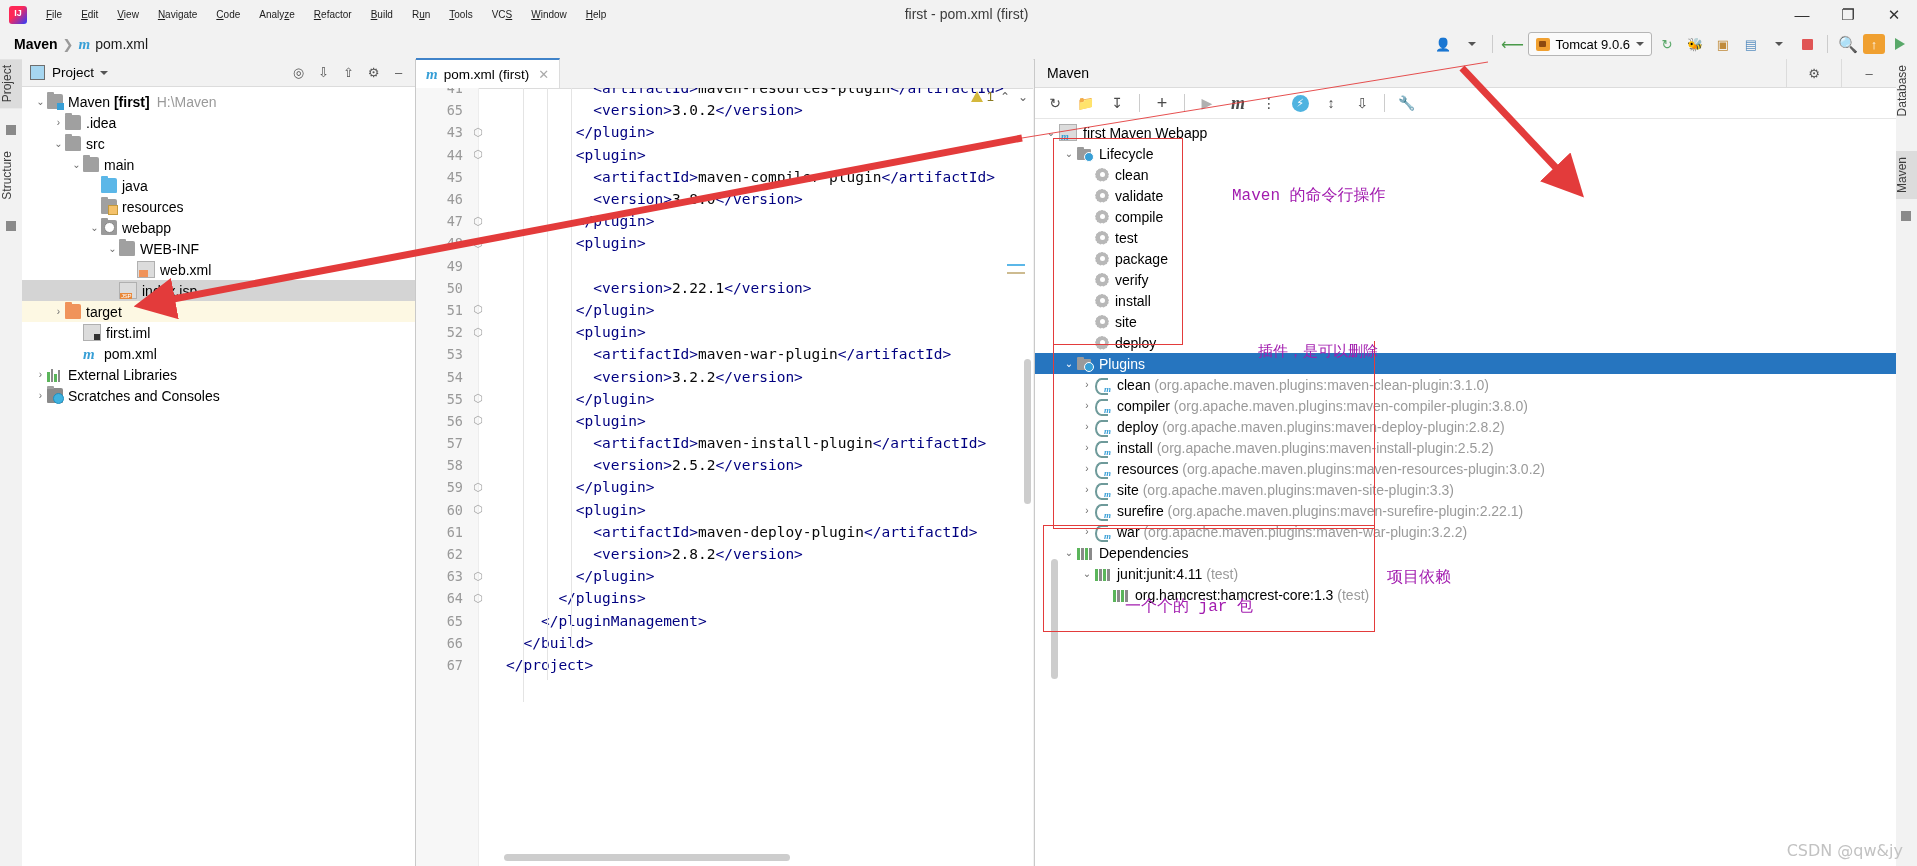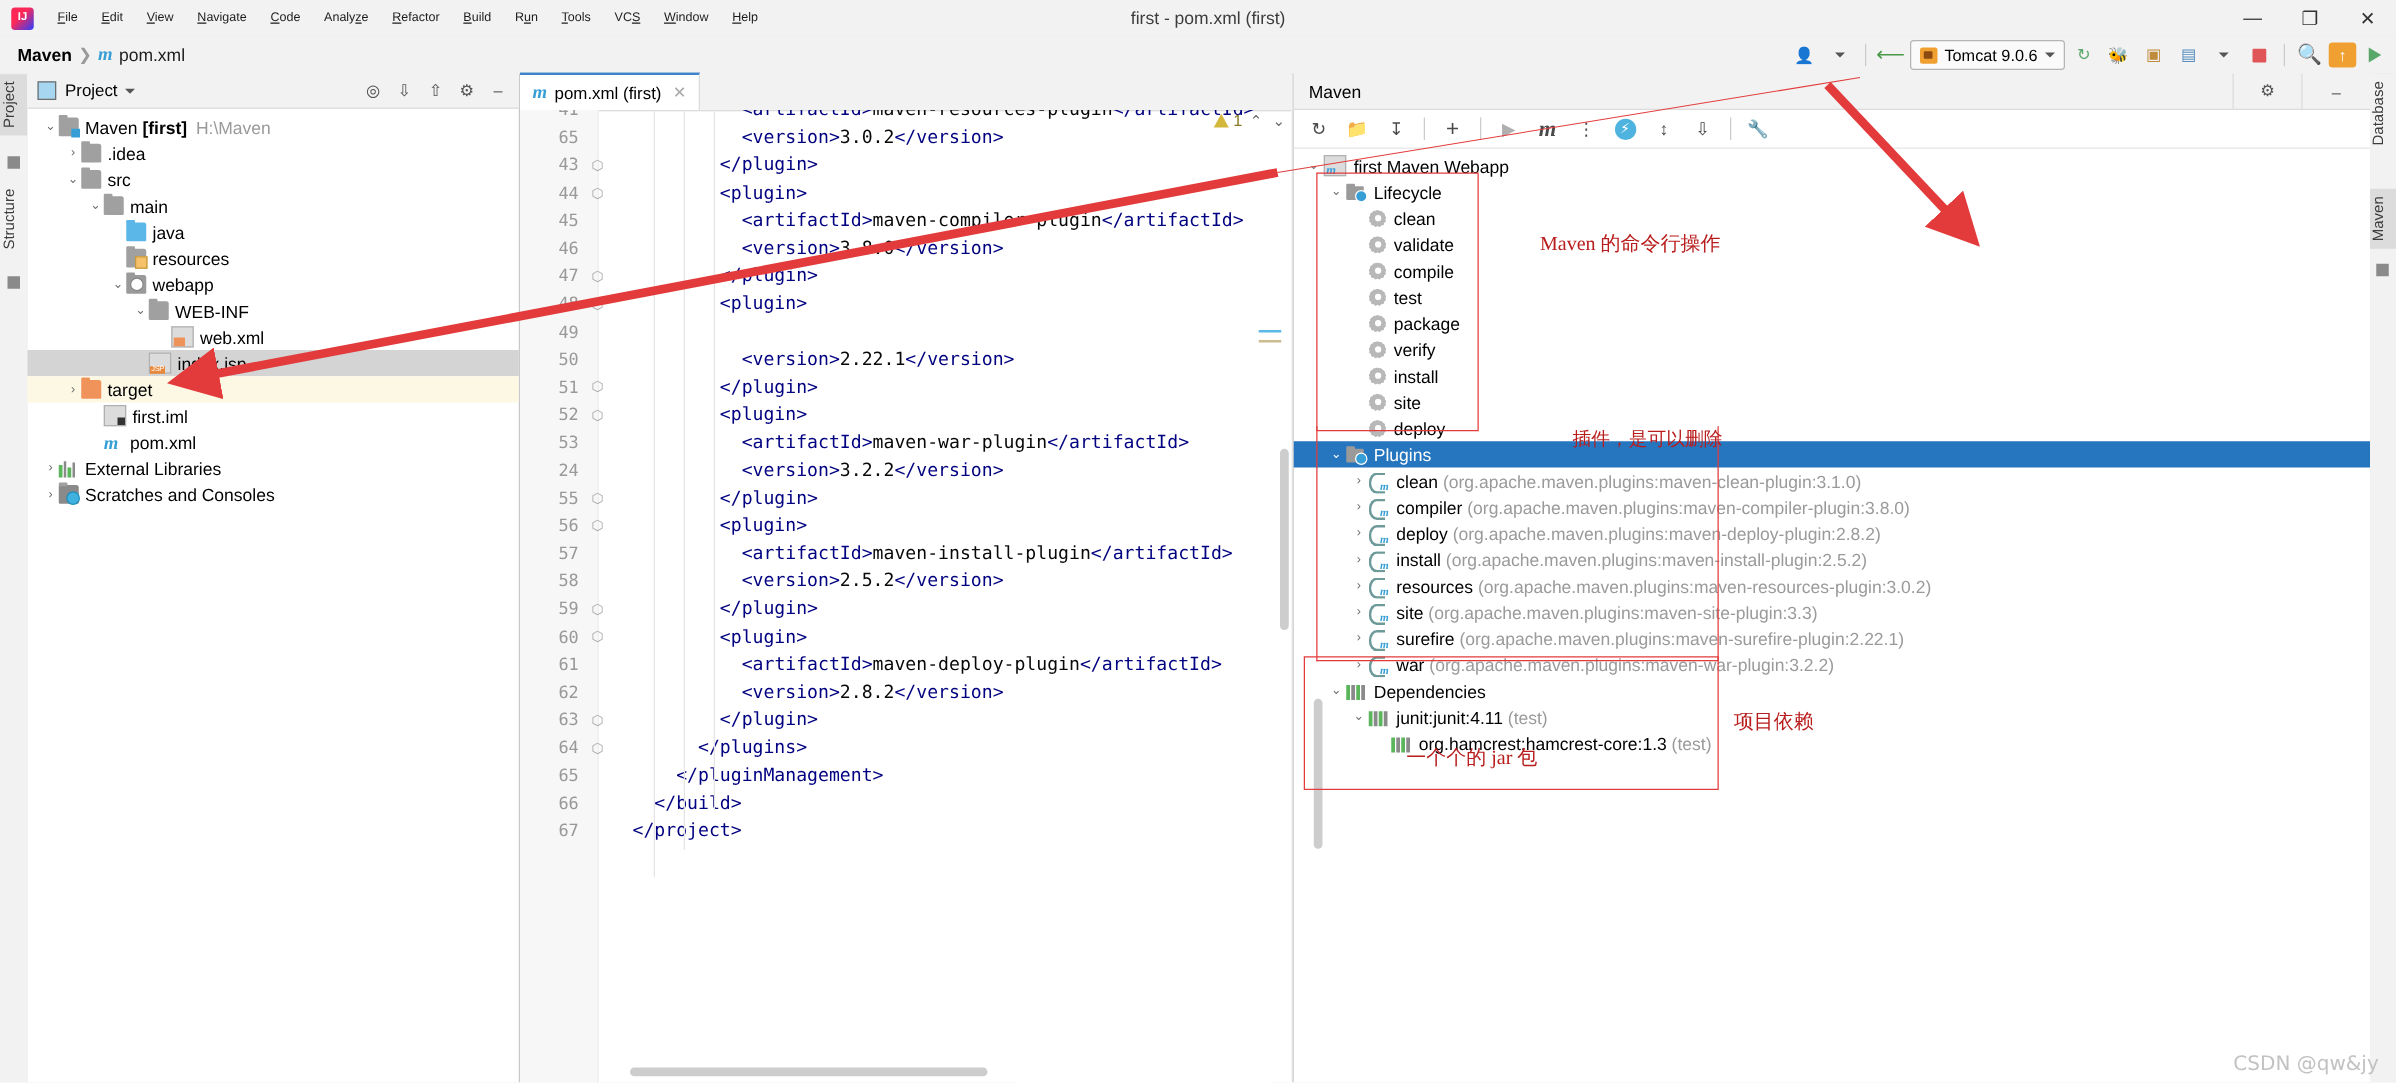--- a/index.html
+++ b/index.html
@@ -173,21 +173,21 @@
   .mvico{width:16px;height:15px;margin-right:6px;flex:0 0 16px;position:relative;
     background:#dcdcdc;border:1px solid #b0b0b0;}
   .mvico:after{content:"m";position:absolute;left:1px;bottom:-2px;font-size:10px;font-style:italic;
     font-weight:bold;color:#389fd6;font-family:"Liberation Serif",serif;}
   .mlabel{color:#000;}
   .mrow.sel .mlabel{color:#fff;}
   .mdim{color:#9a9a9a;}
 
   
   .annot-box{position:absolute;border:1.6px solid #e33b3b;pointer-events:none;}
-  .annot-text{position:absolute;color:#b91c1c;font-size:16px;font-family:Liberation Serif, serif;
+  .annot-text{position:absolute;color:#a21caf;font-size:16px;font-family:Liberation Mono, monospace;
     white-space:nowrap;pointer-events:none;}
   svg.overlay{position:absolute;left:0;top:0;width:1917px;height:866px;pointer-events:none;}
   .watermark{position:absolute;right:14px;bottom:6px;color:#c2c2c2;font-size:16px;
     font-family:"DejaVu Sans",sans-serif;}
   .mv-scroll{position:absolute;left:-9px;top:168px;width:7px;height:120px;background:#cdcdcd;border-radius:4px;}
 </style>
 </head>
 <body>
 
 <div class="app">
@@ -402,21 +402,21 @@
           <div class="cline"><span class="lnum">44</span><span class="fold">⬡</span><span class="ctext">        <span class="tag">&lt;plugin&gt;</span></span></div>
           <div class="cline"><span class="lnum">45</span><span class="ctext">          <span class="tag">&lt;artifactId&gt;</span>maven-compiler-plugin<span class="tag">&lt;/artifactId&gt;</span></span></div>
           <div class="cline"><span class="lnum">46</span><span class="ctext">          <span class="tag">&lt;version&gt;</span>3.8.0<span class="tag">&lt;/version&gt;</span></span></div>
           <div class="cline"><span class="lnum">47</span><span class="fold">⬡</span><span class="ctext">        <span class="tag">&lt;/plugin&gt;</span></span></div>
           <div class="cline"><span class="lnum">48</span><span class="fold">⬡</span><span class="ctext">        <span class="tag">&lt;plugin&gt;</span></span></div>
           <div class="cline"><span class="lnum">49</span></div>
           <div class="cline"><span class="lnum">50</span><span class="ctext">          <span class="tag">&lt;version&gt;</span>2.22.1<span class="tag">&lt;/version&gt;</span></span></div>
           <div class="cline"><span class="lnum">51</span><span class="fold">⬡</span><span class="ctext">        <span class="tag">&lt;/plugin&gt;</span></span></div>
           <div class="cline"><span class="lnum">52</span><span class="fold">⬡</span><span class="ctext">        <span class="tag">&lt;plugin&gt;</span></span></div>
           <div class="cline"><span class="lnum">53</span><span class="ctext">          <span class="tag">&lt;artifactId&gt;</span>maven-war-plugin<span class="tag">&lt;/artifactId&gt;</span></span></div>
-          <div class="cline"><span class="lnum">24</span><span class="ctext">          <span class="tag">&lt;version&gt;</span>3.2.2<span class="tag">&lt;/version&gt;</span></span></div>
+          <div class="cline"><span class="lnum">54</span><span class="ctext">          <span class="tag">&lt;version&gt;</span>3.2.2<span class="tag">&lt;/version&gt;</span></span></div>
           <div class="cline"><span class="lnum">55</span><span class="fold">⬡</span><span class="ctext">        <span class="tag">&lt;/plugin&gt;</span></span></div>
           <div class="cline"><span class="lnum">56</span><span class="fold">⬡</span><span class="ctext">        <span class="tag">&lt;plugin&gt;</span></span></div>
           <div class="cline"><span class="lnum">57</span><span class="ctext">          <span class="tag">&lt;artifactId&gt;</span>maven-install-plugin<span class="tag">&lt;/artifactId&gt;</span></span></div>
           <div class="cline"><span class="lnum">58</span><span class="ctext">          <span class="tag">&lt;version&gt;</span>2.5.2<span class="tag">&lt;/version&gt;</span></span></div>
           <div class="cline"><span class="lnum">59</span><span class="fold">⬡</span><span class="ctext">        <span class="tag">&lt;/plugin&gt;</span></span></div>
           <div class="cline"><span class="lnum">60</span><span class="fold">⬡</span><span class="ctext">        <span class="tag">&lt;plugin&gt;</span></span></div>
           <div class="cline"><span class="lnum">61</span><span class="ctext">          <span class="tag">&lt;artifactId&gt;</span>maven-deploy-plugin<span class="tag">&lt;/artifactId&gt;</span></span></div>
           <div class="cline"><span class="lnum">62</span><span class="ctext">          <span class="tag">&lt;version&gt;</span>2.8.2<span class="tag">&lt;/version&gt;</span></span></div>
           <div class="cline"><span class="lnum">63</span><span class="fold">⬡</span><span class="ctext">        <span class="tag">&lt;/plugin&gt;</span></span></div>
           <div class="cline"><span class="lnum">64</span><span class="fold">⬡</span><span class="ctext">      <span class="tag">&lt;/plugins&gt;</span></span></div>

